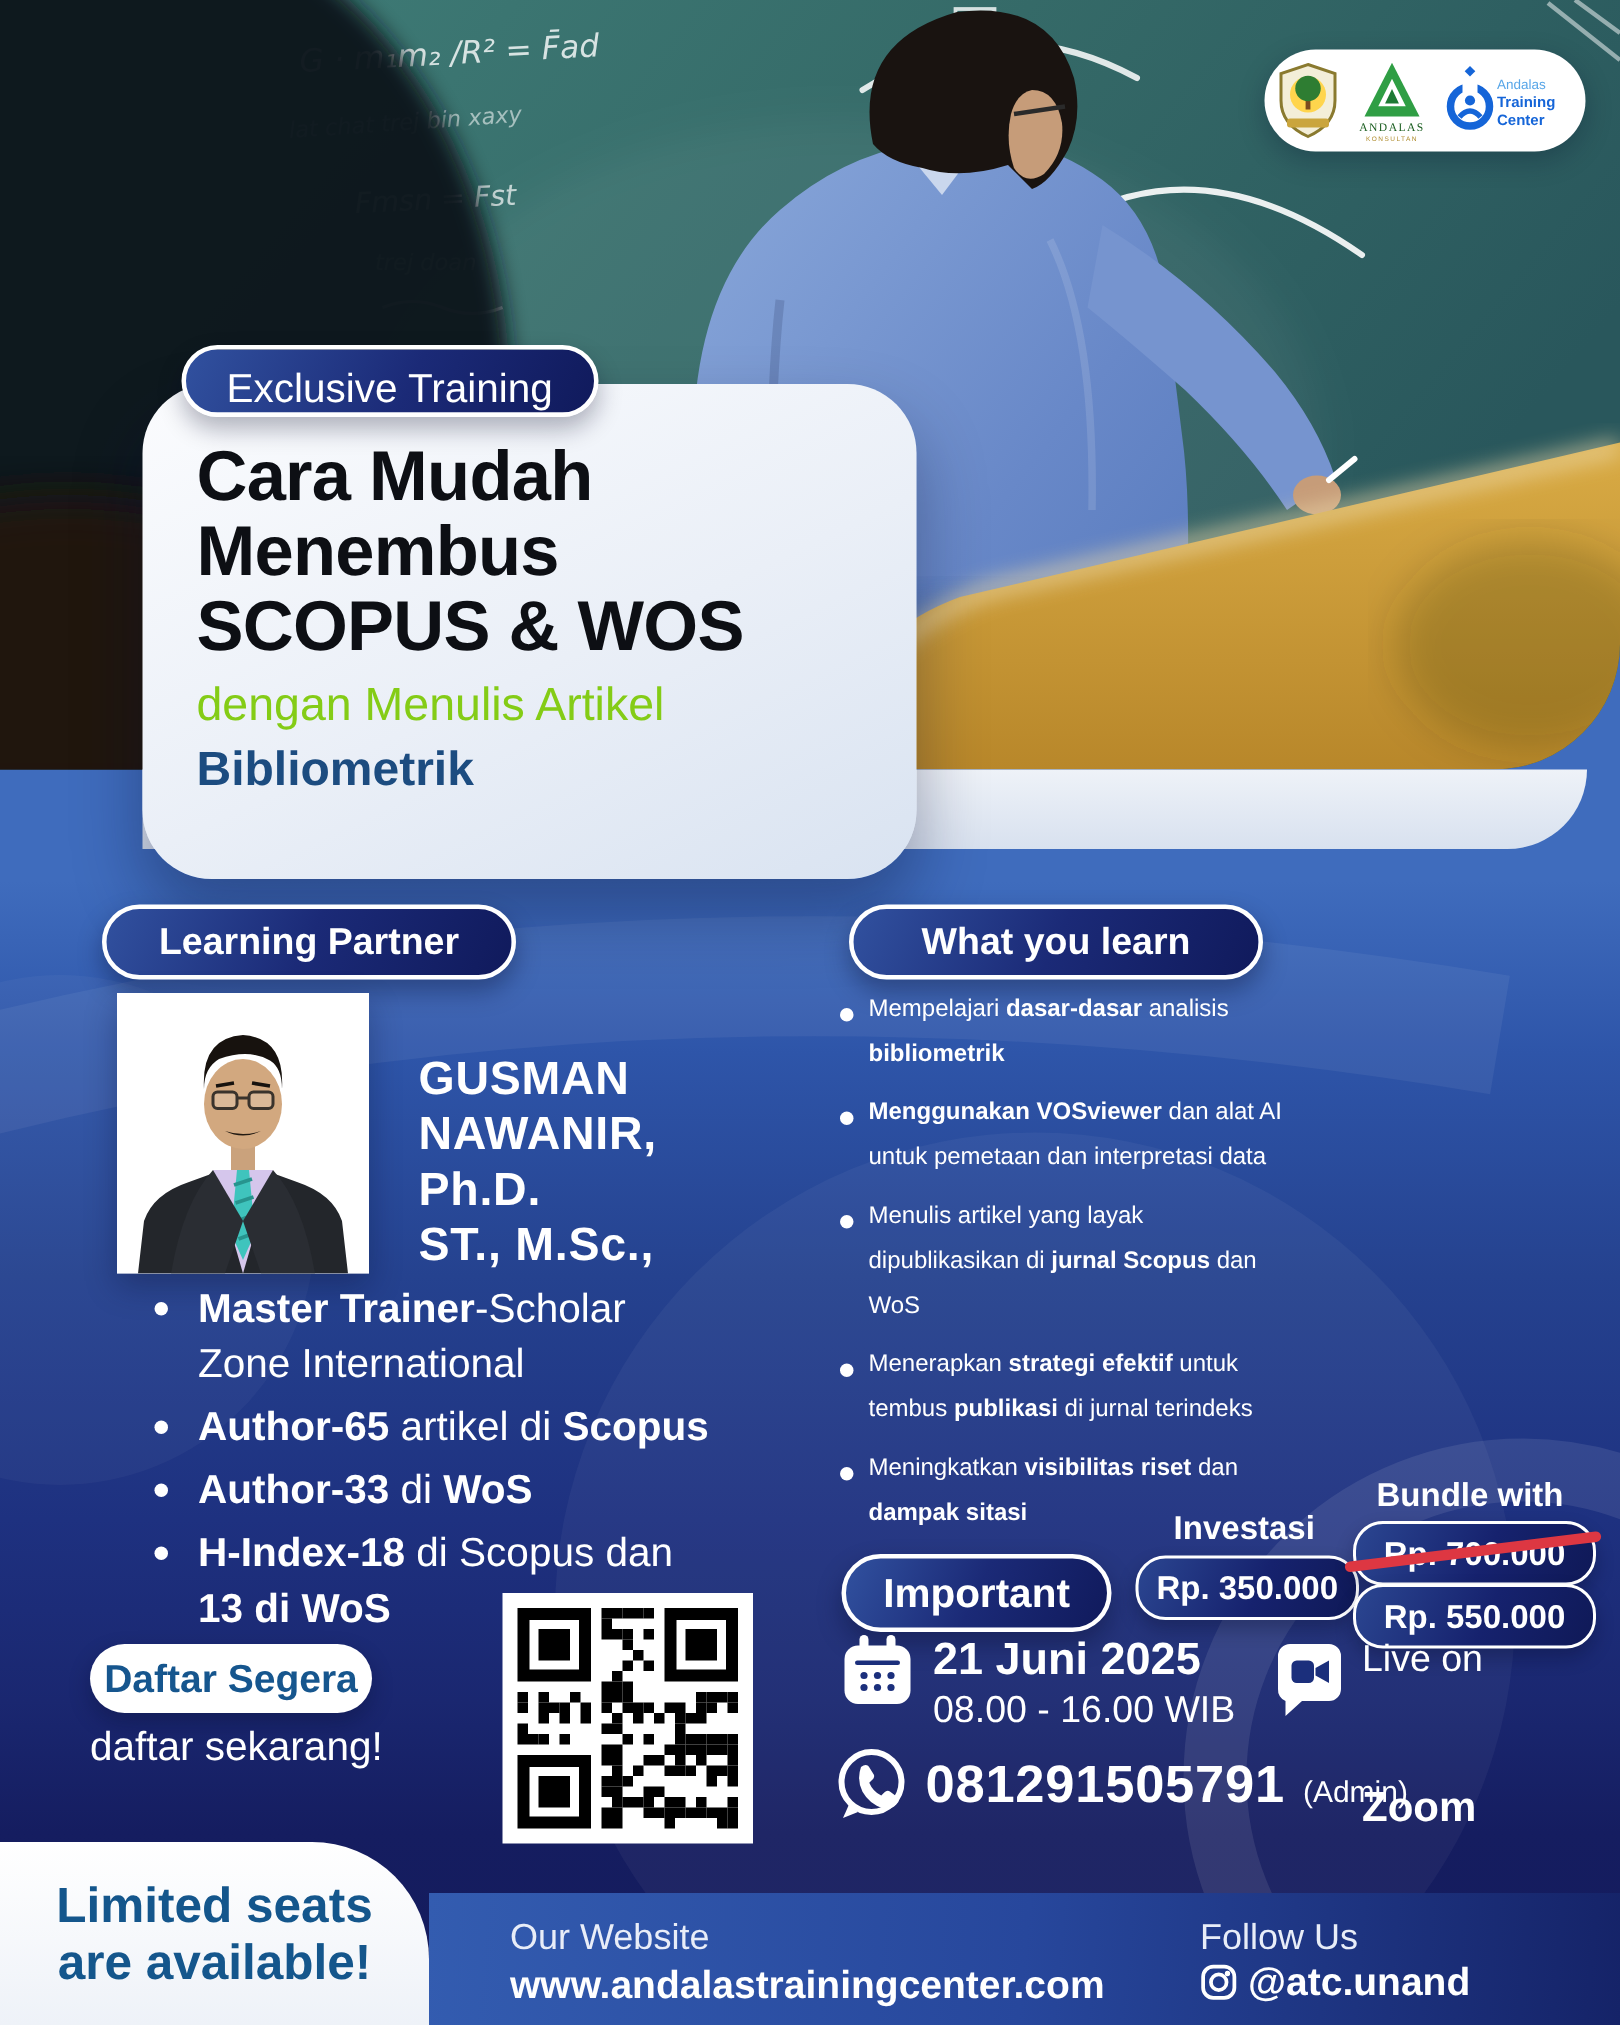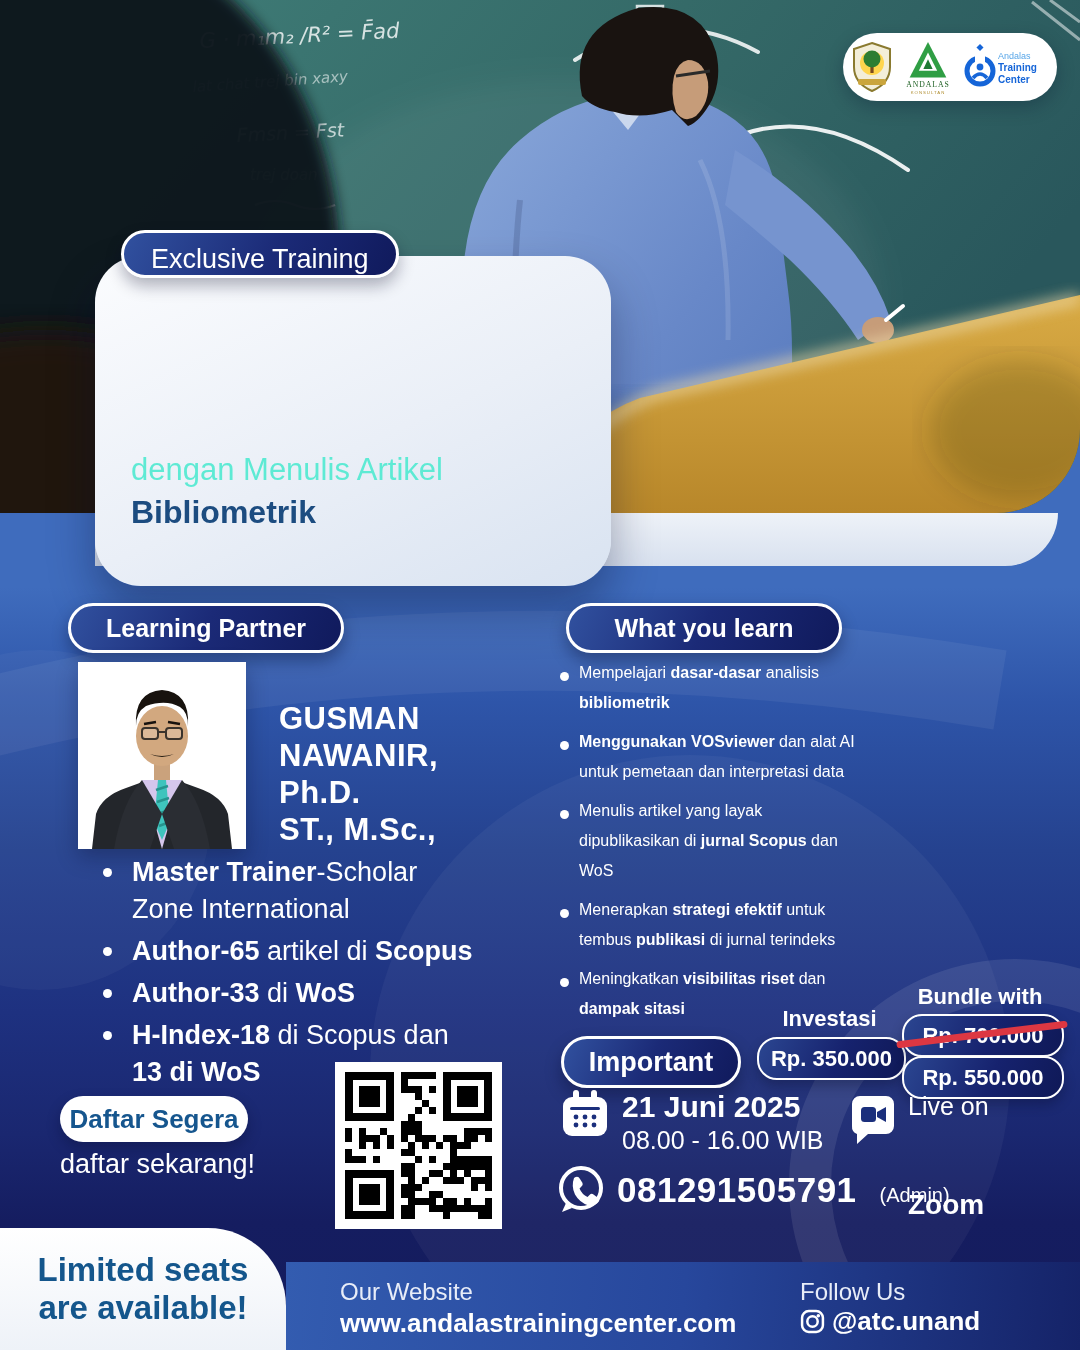--- a/index.html
+++ b/index.html
@@ -22,21 +22,21 @@
   
   .title-card{position:absolute;left:95px;top:256px;width:516px;height:330px;z-index:3;
               border-radius:46px;background:linear-gradient(155deg,#fbfcfe 0%,#eaeff7 55%,#d9e3f1 100%);
               box-shadow:0 24px 45px rgba(8,15,50,.35);}
   .excl-pill{position:absolute;left:121px;top:230px;z-index:4;height:42px;padding:0 27px;
              display:flex;align-items:flex-end;border-radius:24px;border:3px solid #fff;
              background:linear-gradient(115deg,#31519f 0%,#1b2a77 55%,#101a5c 100%);
              color:#fff;font-size:27px;box-shadow:0 8px 16px rgba(5,10,40,.3);}
   .title-lines{position:absolute;left:131px;top:292px;z-index:4;color:#0d0f14;
                font-size:47px;font-weight:bold;line-height:50px;letter-spacing:-.5px;}
-  .title-sub{position:absolute;left:131px;top:452px;z-index:4;color:#5eead4;font-size:31px;}
+  .title-sub{position:absolute;left:131px;top:452px;z-index:4;color:#84cc16;font-size:31px;}
   .title-sub-hl{position:absolute;left:131px;top:494px;z-index:4;color:#1c4c80;
                 font-size:32px;font-weight:bold;}
   
   .pill-badge{position:absolute;z-index:3;display:flex;align-items:center;justify-content:center;
               border:3px solid #fff;border-radius:26px;color:#fff;font-weight:bold;
               background:linear-gradient(115deg,#31519f 0%,#1b2a77 50%,#101a5c 100%);
               box-shadow:0 8px 16px rgba(5,10,40,.35);}
   .price-pill{position:absolute;z-index:3;display:flex;align-items:center;justify-content:center;
               border:2.5px solid #fff;border-radius:20px;color:#fff;font-weight:bold;font-size:22px;
               background:linear-gradient(115deg,#2b4691 0%,#16226e 55%,#0f1957 100%);
@@ -81,21 +81,21 @@
   .pp-invest{left:757px;top:1037px;width:145px;height:39px;}
   .pp-old{left:902px;top:1014px;width:158px;height:39px;}
   .pp-new{left:902px;top:1056px;width:158px;height:39px;}
   .strike{position:absolute;left:-8px;top:15px;width:172px;height:7px;z-index:4;
           background:#dd3742;border-radius:4px;transform:rotate(-7deg);}
   .ico{position:absolute;z-index:3;}
   .date-txt{position:absolute;left:622px;top:1090px;z-index:3;color:#fff;font-size:30px;font-weight:bold;}
   .time-txt{position:absolute;left:622px;top:1126px;z-index:3;color:#fff;font-size:25px;}
   .liveon-txt{position:absolute;left:908px;top:1092px;z-index:3;color:#fff;font-size:25px;}
   .zoom-txt{position:absolute;left:908px;top:1145px;z-index:3;color:#fff;font-size:28px;font-weight:bold;margin-top:44px;}
-  .wa-row{position:absolute;left:617px;top:1170px;z-index:3;display:flex;align-items:baseline;gap:23px;}
+  .wa-row{position:absolute;left:617px;top:1170px;z-index:3;display:flex;align-items:baseline;gap:12px;}
   .wa-num{color:#fff;font-size:35px;font-weight:bold;letter-spacing:.5px;}
   .wa-note{color:#fff;font-size:20px;}
   
   .footer{position:absolute;left:286px;top:1262px;width:794px;height:88px;z-index:3;
           background:linear-gradient(95deg,#335cb0 0%,#27479c 50%,#152368 100%);}
   .f-label{position:absolute;top:16px;color:#e8edf8;font-size:24px;}
   .f-strong{position:absolute;top:46px;color:#fff;font-size:26px;font-weight:bold;}
   .insta-row{position:absolute;left:514px;top:44px;display:flex;align-items:center;gap:7px;
              color:#fff;font-size:26px;font-weight:bold;}
   .limited-card{position:absolute;left:0;top:1228px;width:286px;height:122px;z-index:4;
@@ -209,20 +209,25 @@
       <path d="M11 37 Q18 29 25 37" fill="none" stroke="#1565d8" stroke-width="3.6"></path>
       <text x="36" y="18" font-size="9" fill="#58a6e8" font-family="Liberation Sans, sans-serif">Andalas</text>
       <text x="36" y="30" font-size="10" font-weight="bold" fill="#1565d8" font-family="Liberation Sans, sans-serif">Training</text>
       <text x="36" y="42" font-size="10" font-weight="bold" fill="#1565d8" font-family="Liberation Sans, sans-serif">Center</text>
     </svg>
   </div>
 
   <div class="title-card"></div>
   <div class="excl-pill">
     <span>Exclusive Training</span>
+  </div>
+  <div class="title-lines">
+    <div>Cara Mudah</div>
+    <div>Menembus</div>
+    <div>SCOPUS &amp; WOS</div>
   </div>
   <div class="title-sub">dengan Menulis Artikel</div>
   <div class="title-sub-hl">Bibliometrik</div>
 
   <div class="pill-badge lp-badge">
     <span>Learning Partner</span>
   </div>
   <div class="photo-card">
     <svg width="168" height="187" viewBox="0 0 168 187">
       <rect width="168" height="187" fill="#ffffff"></rect>

